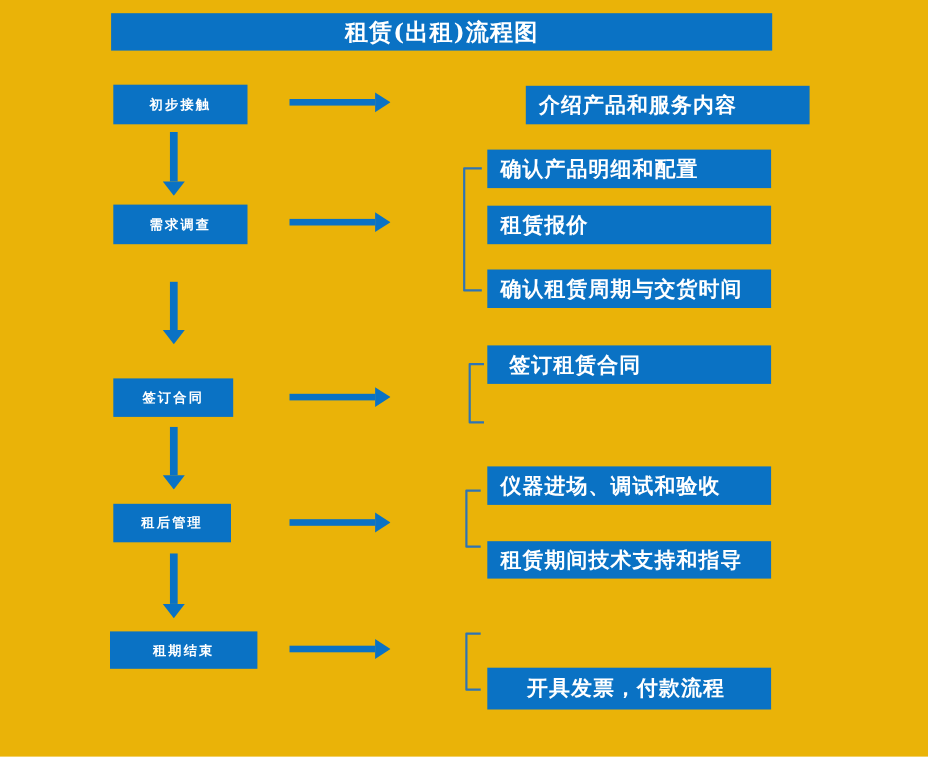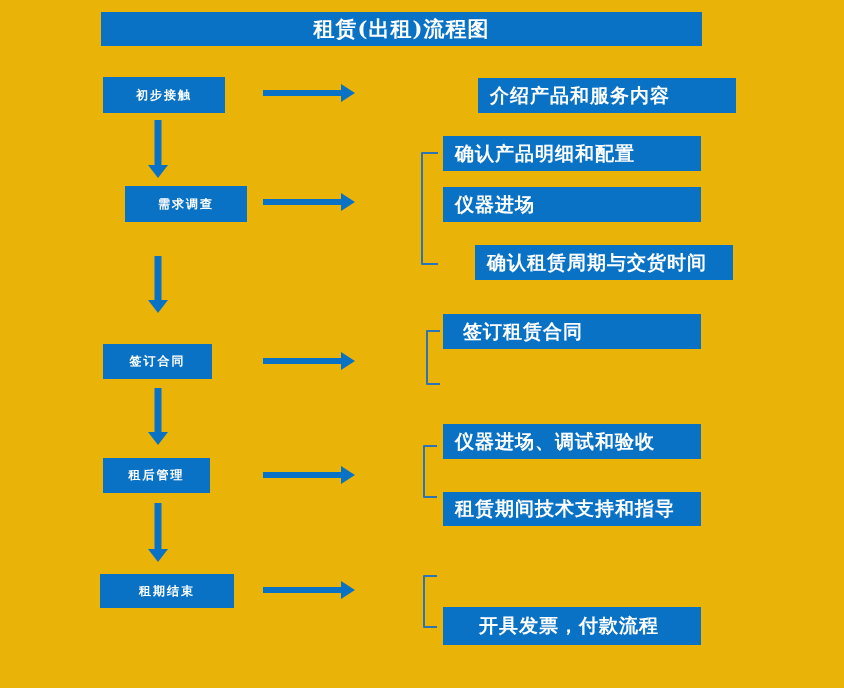--- a/index.html
+++ b/index.html
@@ -27,35 +27,35 @@
     justify-content: center;
     font-size: 21px;
     letter-spacing: 1px;
   }
   .step {
     justify-content: center;
     font-size: 12px;
     letter-spacing: 2px;
   }
   .s1 { left: 103px; top: 77px;  width: 122px; height: 36px; }
-  .s2 { left: 103px; top: 186px; width: 122px; height: 36px; margin-left: 22px; }
+  .s2 { left: 103px; top: 186px; width: 122px; height: 36px; }
   .s3 { left: 103px; top: 344px; width: 109px; height: 35px; }
   .s4 { left: 103px; top: 458px; width: 107px; height: 35px; }
   .s5 { left: 100px; top: 574px; width: 134px; height: 34px; }
   .detail {
     left: 443px; width: 258px; height: 35px;
     justify-content: flex-start;
     padding-left: 12px;
     font-size: 19px;
     letter-spacing: 1px;
   }
   .d1  { top: 78px; margin-left: 35px;  }
   .d2  { top: 136px; }
   .d3  { top: 187px; }
-  .d4  { top: 245px; margin-left: 32px; }
+  .d4  { top: 245px; }
   .d5  { top: 314px; padding-left: 20px; }
   .d6  { top: 365px; }
   .d7  { top: 424px; }
   .d8  { top: 492px; height: 34px; }
   .d9  { top: 558px; }
   .d10 { top: 607px; height: 38px; padding-left: 36px; }
   .arrow { position: absolute; color: var(--primary); display: block; }
   .da1 { left: 147px; top: 120px; }
   .da2 { left: 147px; top: 256px; }
   .da3 { left: 147px; top: 388px; }
@@ -80,21 +80,21 @@
   <div class="node title-bar">租赁(出租)流程图</div>
 
   <div class="node step s1">初步接触</div>
   <div class="node step s2">需求调查</div>
   <div class="node step s3">签订合同</div>
   <div class="node step s4">租后管理</div>
   <div class="node step s5">租期结束</div>
 
   <div class="node detail d1">介绍产品和服务内容</div>
   <div class="node detail d2">确认产品明细和配置</div>
-  <div class="node detail d3">仪器进场</div>
+  <div class="node detail d3">租赁报价</div>
   <div class="node detail d4">确认租赁周期与交货时间</div>
   <div class="node detail d5">签订租赁合同</div>
   <div class="node detail d7">仪器进场、调试和验收</div>
   <div class="node detail d8">租赁期间技术支持和指导</div>
   <div class="node detail d10">开具发票，付款流程</div>
 
   <svg class="arrow da1" width="22" height="58" viewBox="0 0 22 58">
     <rect x="7.5" y="0" width="7" height="45" fill="currentColor"></rect>
     <polygon points="1,45 21,45 11,58" fill="currentColor"></polygon>
   </svg>

